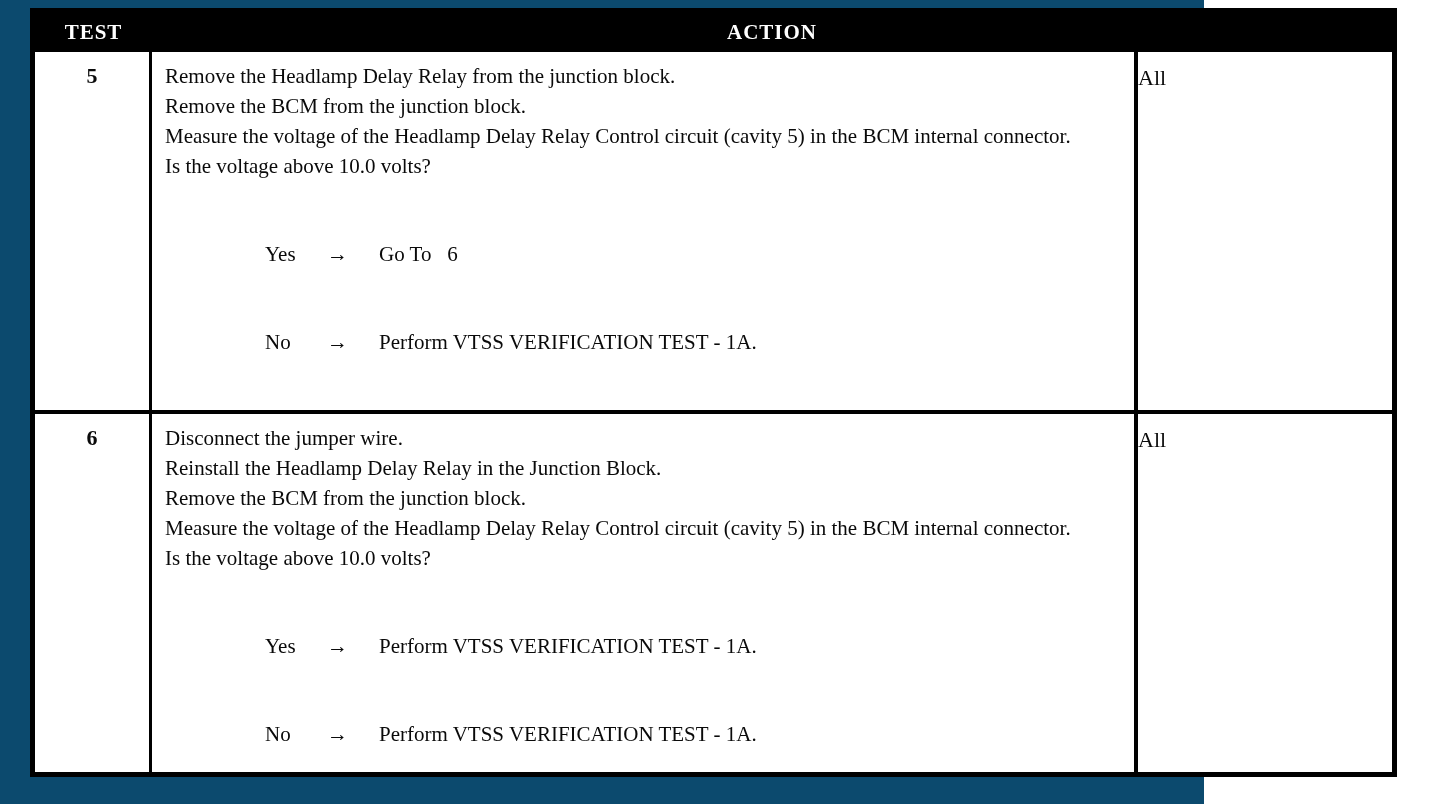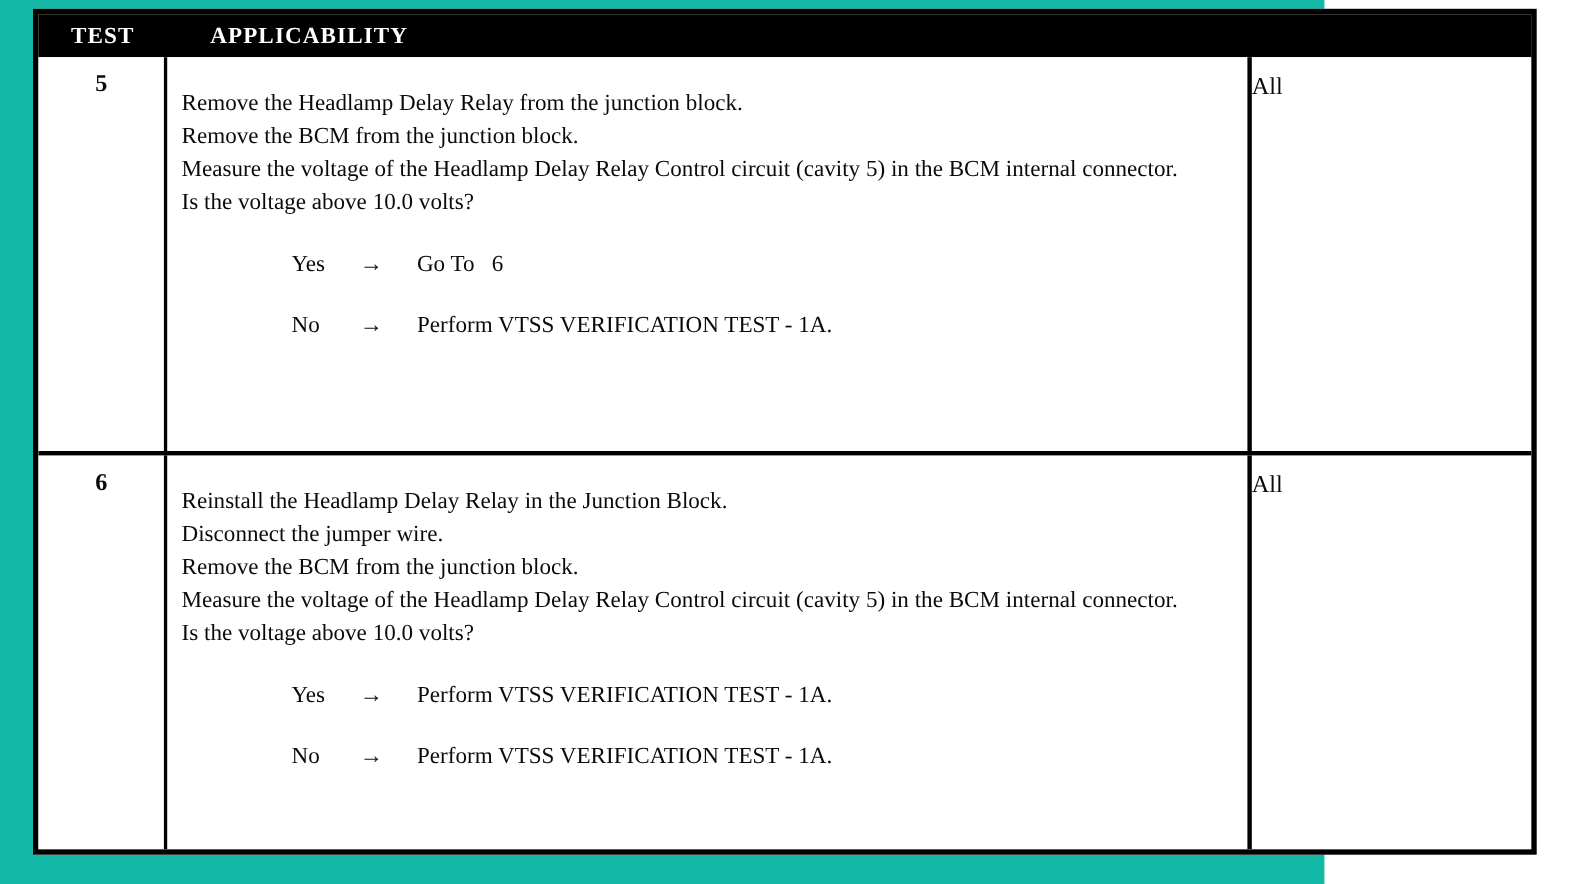--- a/index.html
+++ b/index.html
@@ -12,21 +12,21 @@
     height: 804px;
     overflow: hidden;
     font-family: "Liberation Serif", "DejaVu Serif", serif;
     color: #0a0a0a;
   }
   .page {
     width: 1204px;
     height: 804px;
     box-sizing: border-box;
     padding: 8px 0 0 30px;
-    background: #14b8a6;
+    background: #0c4a6e;
   }
   .doc-table {
     width: 1367px;
     box-sizing: border-box;
     border: 5px solid #000000;
     background: #ffffff;
   }
   
   .header-row {
     display: flex;
@@ -55,21 +55,21 @@
   .cell-test {
     width: 117px;
     border-right: 3px solid #000000;
     text-align: center;
     padding-top: 11px;
     font-size: 22px;
     font-weight: bold;
   }
   .cell-action {
     flex: 1;
-    padding: 26px 10px 10px 13px;
+    padding: 9px 10px 10px 13px;
     font-size: 21px;
     line-height: 30px;
   }
   .cell-applic {
     width: 258px;
     border-left: 4px solid #000000;
     text-align: left;
     padding-top: 13px;
     font-size: 22px;
   }
@@ -80,30 +80,30 @@
   }
   .branch {
     display: flex;
     margin-top: 26px;
     margin-left: 100px;
     align-items: flex-end;
   }
   .branch-label { width: 62px; flex: none; }
   .branch-arrow { width: 52px; flex: none; }
   .branch-lines { flex: 1; }
-  .branch-line  { white-space: pre-wrap; }
+  .branch-line  { white-space: pre-wrap; margin-top: 32px; }
 </style>
 </head>
 <body>
 
 <div class="page">
   <div class="doc-table">
     <div class="header-row">
       <div class="hcell h-test">TEST</div>
-      <div class="hcell h-applic">APPLICABILITY</div>
+      <div class="hcell h-action">ACTION</div>
     </div>
     <div id="rows-container">
   <div class="body-row">
     <div class="cell cell-test">
       <span>5</span>
     </div>
     <div class="cell cell-action">
       <div class="steps">
               <p class="step">Remove the Headlamp Delay Relay from the junction block.</p>
               <p class="step">Remove the BCM from the junction block.</p>
@@ -131,22 +131,22 @@
       <span>All</span>
     </div>
   </div>
 
   <div class="body-row">
     <div class="cell cell-test">
       <span>6</span>
     </div>
     <div class="cell cell-action">
       <div class="steps">
+              <p class="step">Disconnect the jumper wire.</p>
               <p class="step">Reinstall the Headlamp Delay Relay in the Junction Block.</p>
-              <p class="step">Disconnect the jumper wire.</p>
               <p class="step">Remove the BCM from the junction block.</p>
               <p class="step">Measure the voltage of the Headlamp Delay Relay Control circuit (cavity 5) in the BCM internal connector.</p>
               <p class="step">Is the voltage above 10.0 volts?</p>
             </div>
       <div class="branches">
               <div class="branch">
                 <span class="branch-label">Yes</span>
                 <span class="branch-arrow">→</span>
                 <span class="branch-lines">
                   <div class="branch-line">Perform VTSS VERIFICATION TEST - 1A.</div>

